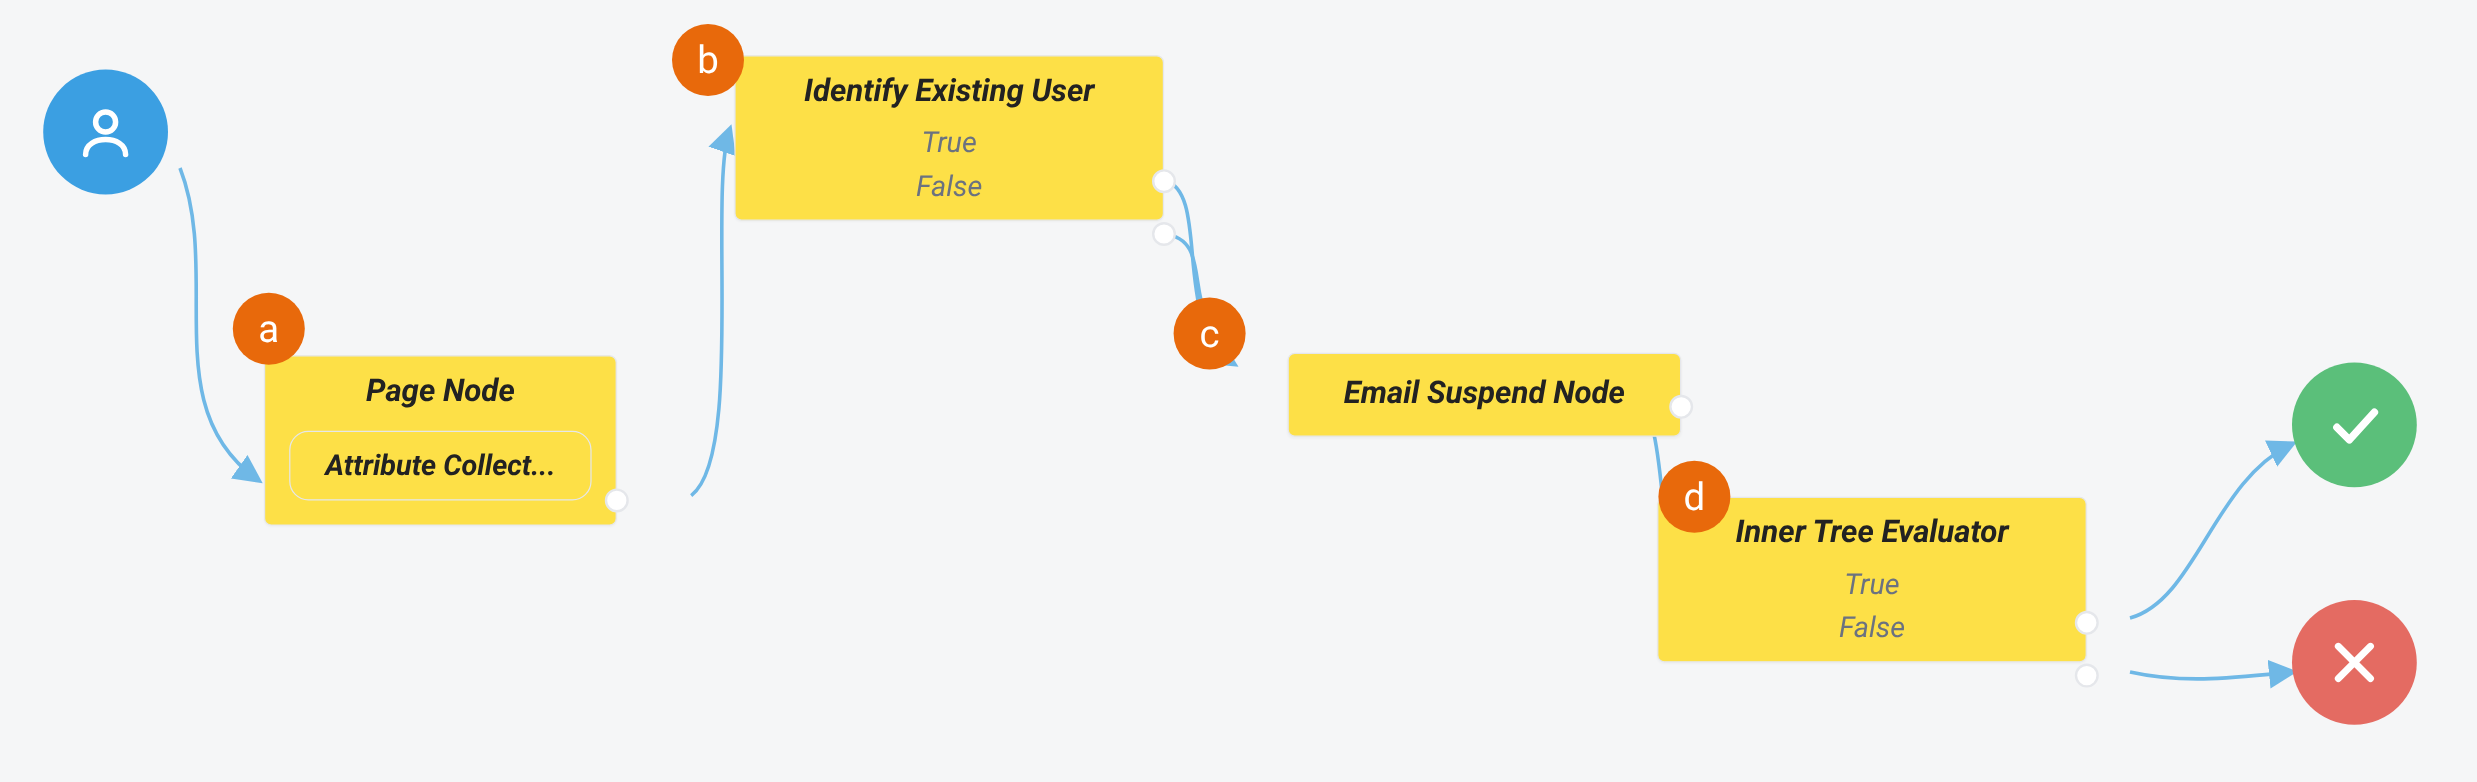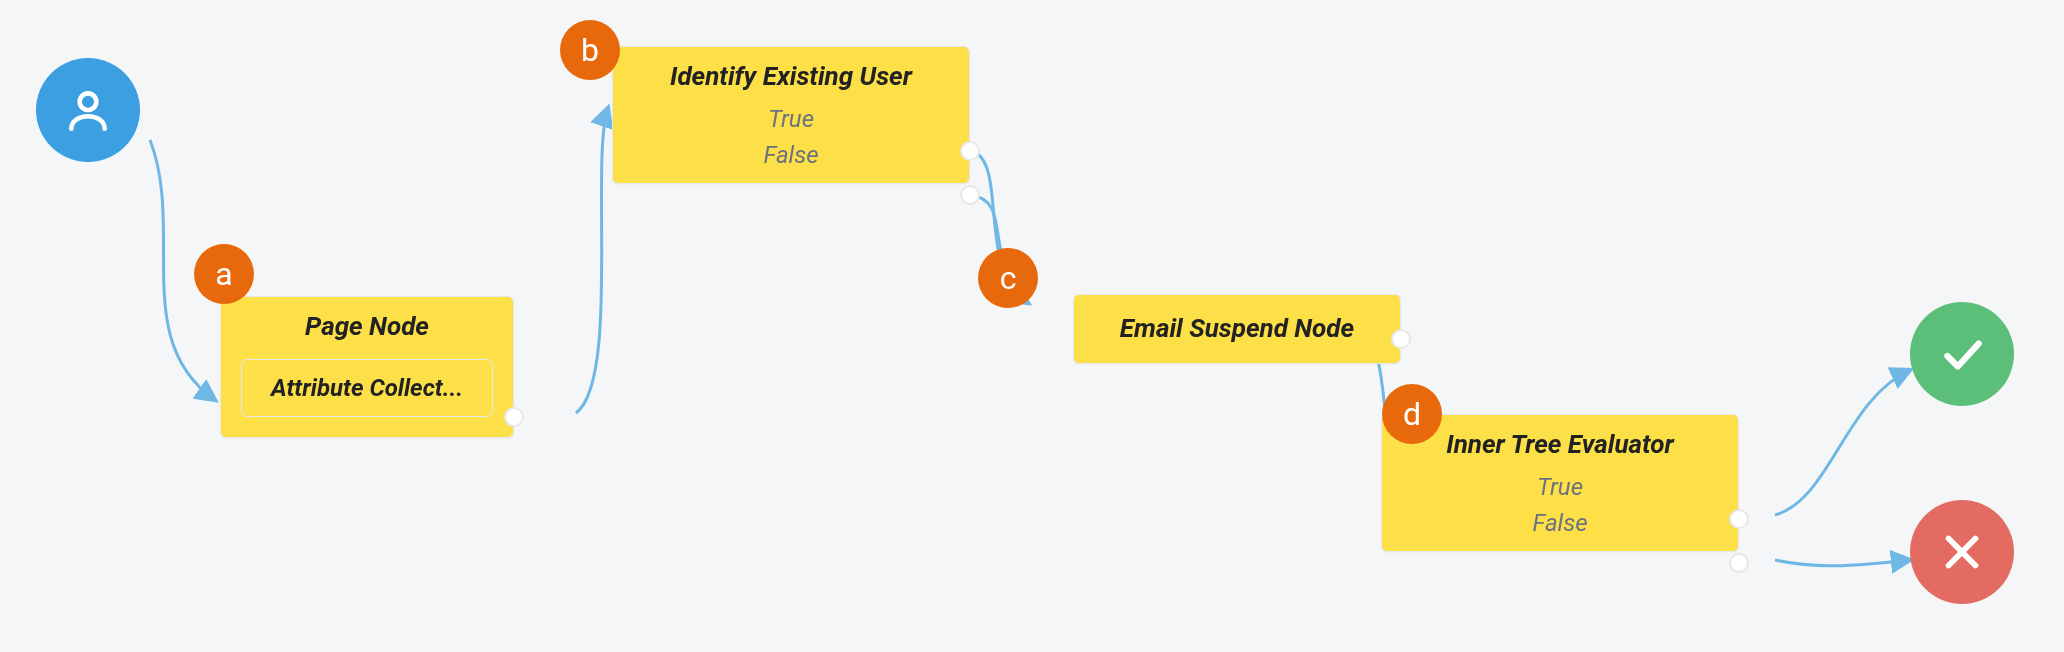--- a/index.html
+++ b/index.html
@@ -49,21 +49,21 @@
     position: absolute;
     width: 20px;
     height: 20px;
     border-radius: 50%;
     background: #ffffff;
     border: 2px solid #e5e7eb;
   }
   .inner-block {
     margin: 8px 20px 20px 20px;
     border: 1px solid #e5e7eb;
-    border-radius: 6px;
+    border-radius: 16px;
     padding: 14px 22px;
     font-size: 24px;
     font-weight: 700;
     color: #222;
     text-align: center;
     white-space: nowrap;
     overflow: hidden;
     text-overflow: ellipsis;
   }
   .badge {

